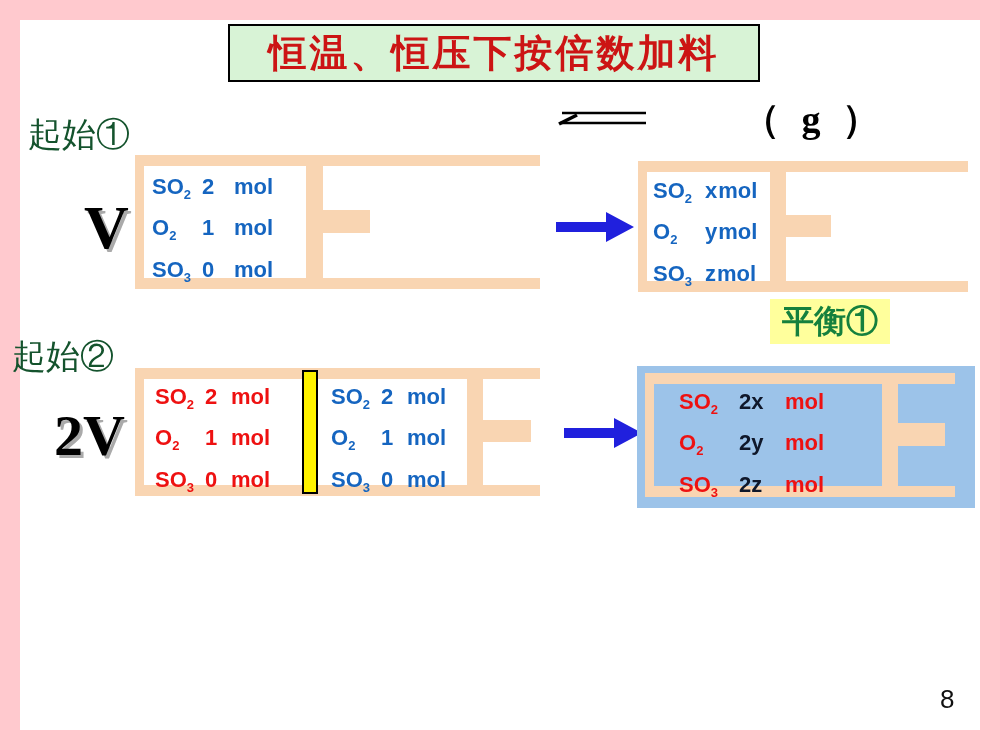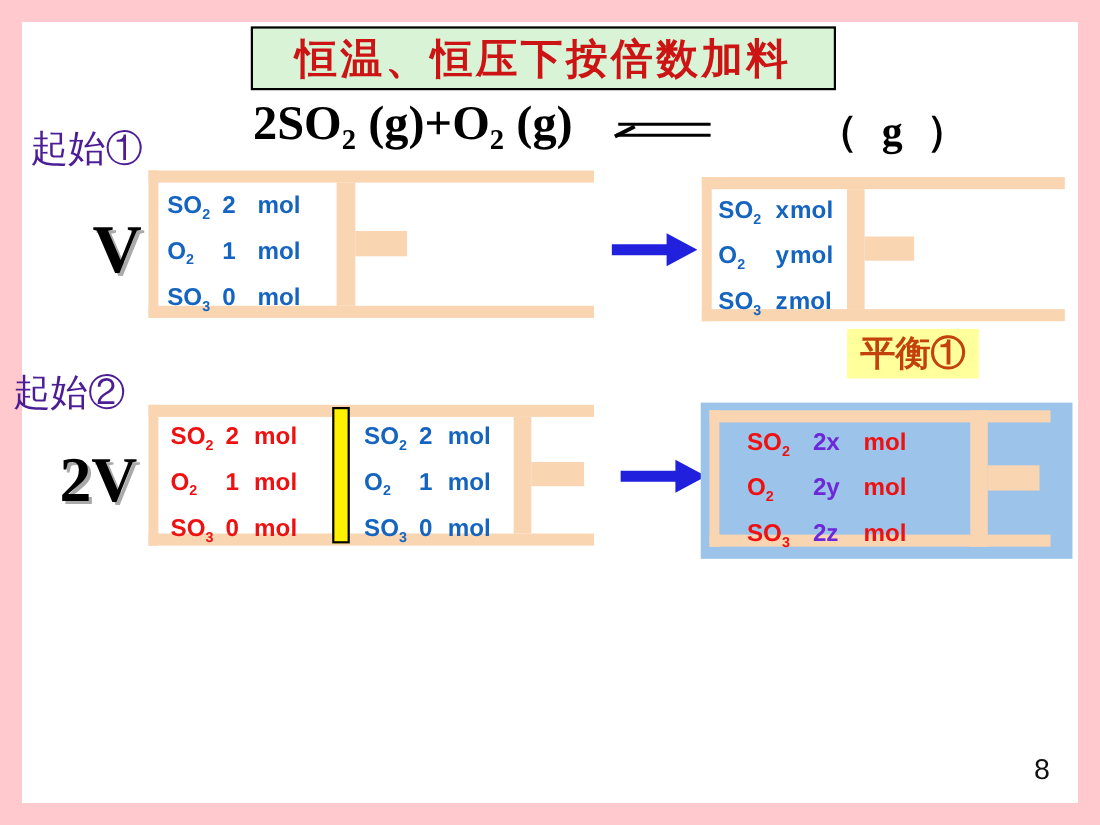--- a/index.html
+++ b/index.html
@@ -12,59 +12,56 @@
   .title-box{left:228px;top:24px;width:528px;height:54px;background:#D8F3D6;border:2px solid #000;
     display:flex;align-items:center;justify-content:center;}
   .title-text{color:#CC1414;font:bold 38px "Liberation Serif",serif;letter-spacing:3px;white-space:nowrap;}
 
   
   .eq{color:#000;font:bold 44px "Liberation Serif",serif;white-space:nowrap;}
   .eq sub{font-size:26px;}
   .paren{font:bold 38px "Liberation Serif",serif;letter-spacing:6px;}
 
   
-  .stage{color:#4c1d95;font:400 34px "Liberation Serif",serif;white-space:nowrap;}
+  .stage{color:#14532d;font:400 34px "Liberation Serif",serif;white-space:nowrap;}
   .volume{color:#000;font:bold 62px "Liberation Serif",serif;text-shadow:3px 3px 0 #aaaaaa;}
   .cyl{position:absolute;}
   .bar{position:absolute;background:#F9D5B2;}
 
   
   .gline{display:flex;align-items:baseline;color:#1565C0;font:bold 22px "Liberation Sans",sans-serif;line-height:33px;white-space:nowrap;}
   .gline sub{font-size:13px;}
   .gline .chem{width:48px;}
   .gline .amt{width:24px;margin-left:2px;}
   .gline .unit{margin-left:8px;}
   .tight .amt{width:auto;margin-left:4px;}
   .tight .unit{margin-left:1px;}
   .red .gline{color:#EE1111;}
   .eq2block .gline{color:#EE1111;}
   .eq2block .chem{width:58px;}
-  .eq2block .amt{color:#6d28d9;width:42px;margin-left:2px;}
+  .eq2block .amt{color:#0f172a;width:42px;margin-left:2px;}
   .eq2block .unit{margin-left:4px;}
 
   
   .ylabel{background:#FFFF9C;display:flex;align-items:center;justify-content:center;
-    color:#c2410c;font:bold 32px "Liberation Serif",serif;white-space:nowrap;}
+    color:#15803d;font:bold 32px "Liberation Serif",serif;white-space:nowrap;}
 
   .divider{position:absolute;background:#FFF200;border:2px solid #000;}
   .pagenum{color:#111;font:400 26px "Liberation Sans",sans-serif;}
 </style>
 </head>
 <body>
 
 <div class="frame">
   <div class="canvas"></div>
 
   <div class="abs title-box">
     <span class="title-text">恒温、恒压下按倍数加料</span>
   </div>
 
-  <div class="abs eq" style="left:230px;top:86px;">
-    <span>2SO</span><sub>2</sub><span> (g)</span><span>+</span><span>O</span><sub>2</sub><span> (g)</span>
-  </div>
   <svg class="abs" style="left:556px;top:104px;" width="92" height="28" viewBox="0 0 92 28">
     <path d="M6 9 H90" stroke="#000" stroke-width="2.6" fill="none"></path>
     <path d="M4 19 H90" stroke="#000" stroke-width="2.6" fill="none"></path>
     <path d="M3 20 L21 11" stroke="#000" stroke-width="3.6" fill="none"></path>
   </svg>
   <div class="abs paren" style="left:742px;top:94px;">（ g ）</div>
 
   <div class="abs stage" style="left:28px;top:112px;">起始①</div>
   <div class="abs volume" style="left:84px;top:192px;">V</div>
 

